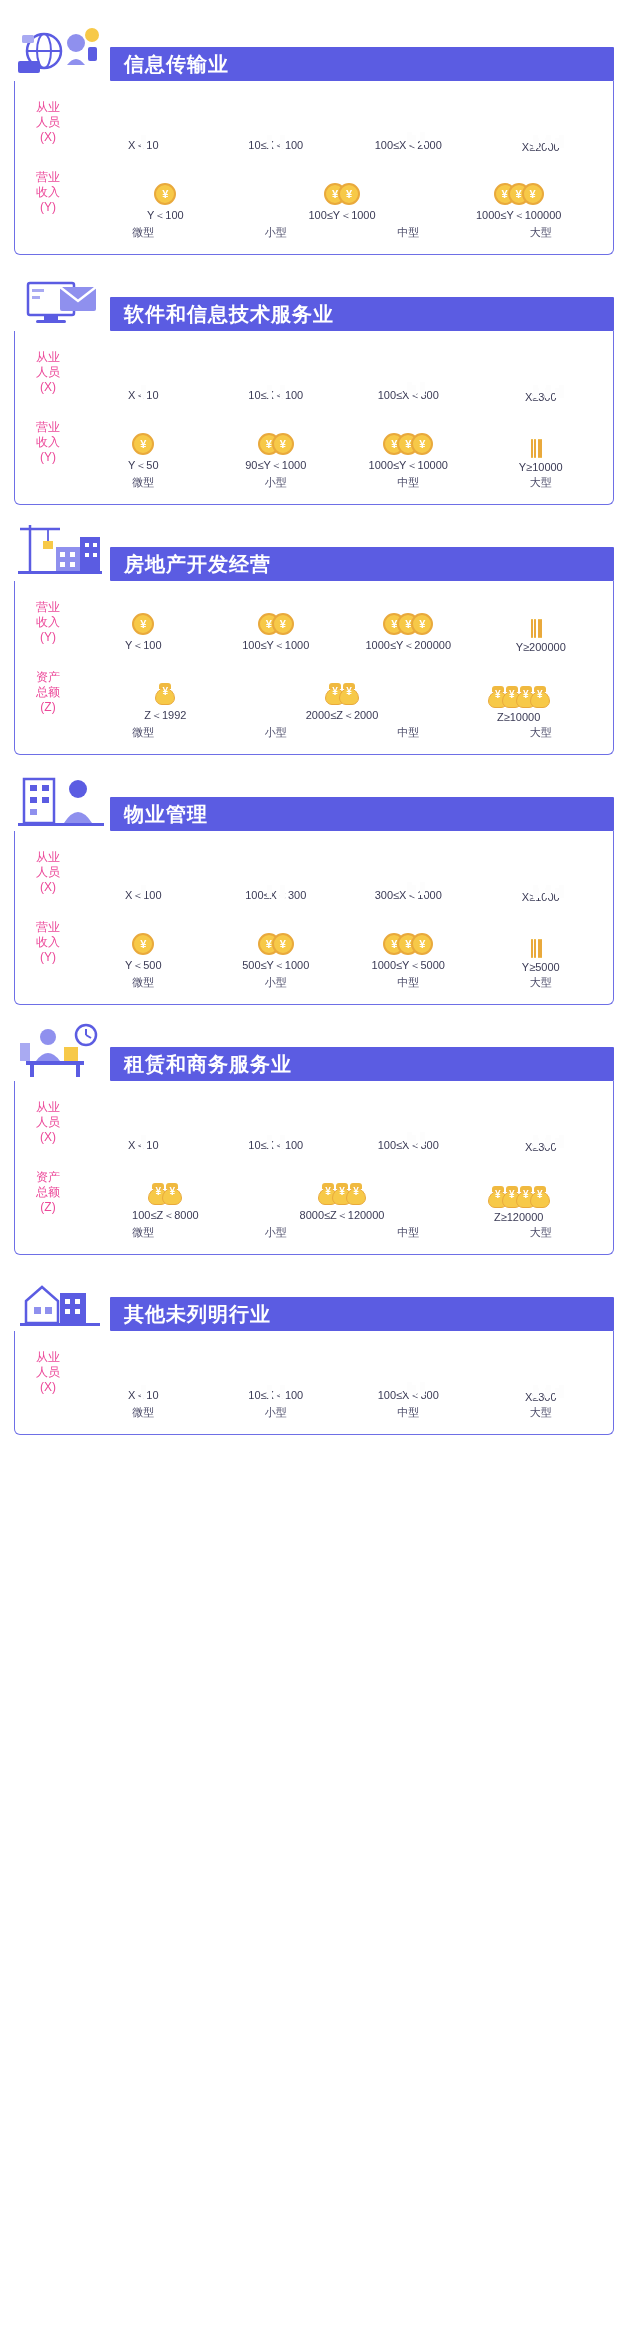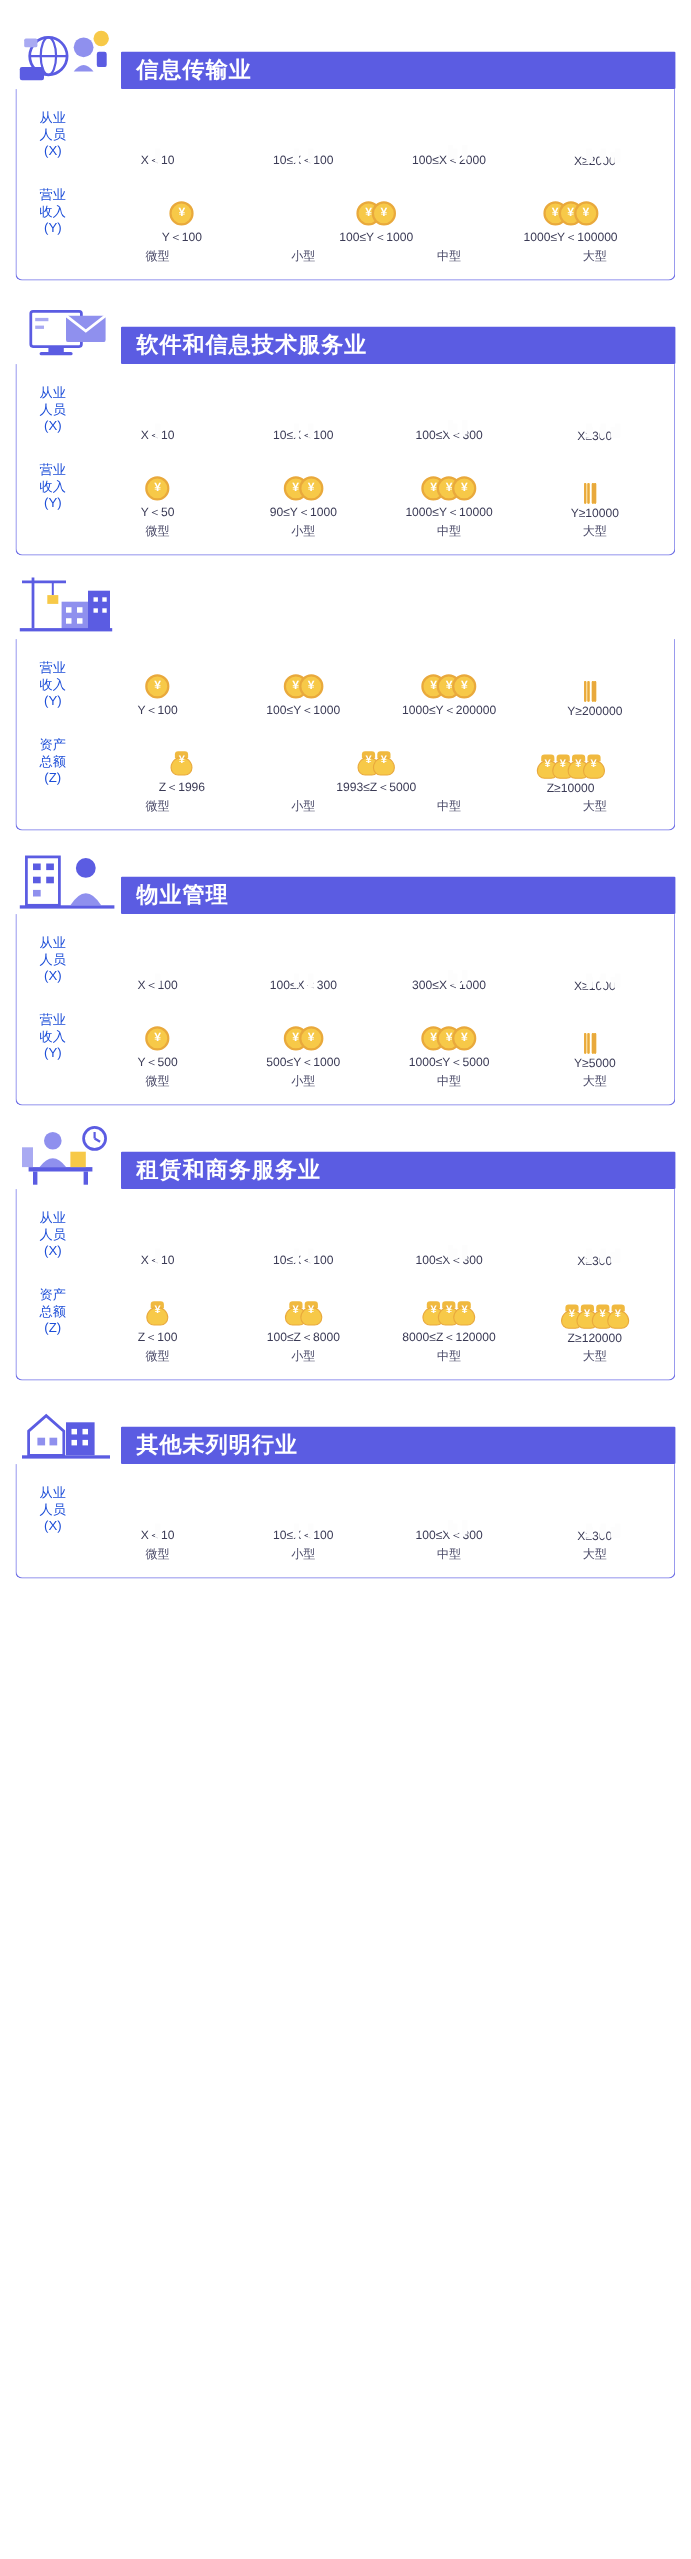--- a/index.html
+++ b/index.html
@@ -59,21 +59,21 @@
     background: #fff;
   }
   .row {
     display: flex;
     align-items: center;
     margin-bottom: 2px;
   }
   .row-label {
     width: 56px;
     flex: 0 0 56px;
-    color: #1d4ed8;
+    color: #ec4899;
     font-size: 12px;
     line-height: 15px;
     text-align: center;
     padding-right: 2px;
   }
   .cells {
     flex: 1 1 auto;
     display: flex;
   }
   .cell {
@@ -424,20 +424,23 @@
           <rect x="56" y="31" width="5" height="5" fill="#fff"></rect>
           <rect x="46" y="41" width="5" height="5" fill="#fff"></rect>
           <rect x="56" y="41" width="5" height="5" fill="#fff"></rect>
           <rect x="71" y="22" width="4" height="4" fill="#fff"></rect>
           <rect x="79" y="22" width="4" height="4" fill="#fff"></rect>
           <rect x="71" y="32" width="4" height="4" fill="#fff"></rect>
           <rect x="79" y="32" width="4" height="4" fill="#fff"></rect>
           <rect x="4" y="50" width="84" height="3" fill="#5b5ce2"></rect>
         </svg>
       </div>
+      <div class="head-bar">
+        <span class="head-title">房地产开发经营</span>
+      </div>
     </div>
     <div class="card">
 
       <div class="row">
         <div class="row-label">
           <div>营业</div>
           <div>收入</div>
           <div>(Y)</div>
         </div>
         <div class="cells">
@@ -474,27 +477,27 @@
         <div class="row-label">
           <div>资产</div>
           <div>总额</div>
           <div>(Z)</div>
         </div>
         <div class="cells">
           <div class="cell">
             <div class="cell-icon">
                 <span class="bags"><span class="bag"><span class="tie"></span><span class="sack"></span></span></span>
               </div>
-            <div class="cell-text">Z＜1996</div>
+            <div class="cell-text">Z＜1992</div>
           </div>
           <div class="cell">
             <div class="cell-icon">
                 <span class="bags"><span class="bag"><span class="tie"></span><span class="sack"></span></span><span class="bag b2"><span class="tie"></span><span class="sack"></span></span></span>
               </div>
-            <div class="cell-text">1993≤Z＜5000</div>
+            <div class="cell-text">2000≤Z＜2000</div>
           </div>
           <div class="cell">
             <div class="cell-icon">
                 <span class="bags"><span class="bag"><span class="tie"></span><span class="sack"></span></span><span class="bag b2"><span class="tie"></span><span class="sack"></span></span><span class="bag b3"><span class="tie"></span><span class="sack"></span></span><span class="bag b3"><span class="tie"></span><span class="sack"></span></span></span>
               </div>
             <div class="cell-text">Z≥10000</div>
           </div>
         </div>
       </div>
 
@@ -682,26 +685,20 @@
 
       <div class="row">
         <div class="row-label">
           <div>资产</div>
           <div>总额</div>
           <div>(Z)</div>
         </div>
         <div class="cells">
           <div class="cell">
             <div class="cell-icon">
-                <span class="bags"><span class="bag"><span class="tie"></span><span class="sack"></span></span></span>
-              </div>
-            <div class="cell-text">Z＜100</div>
-          </div>
-          <div class="cell">
-            <div class="cell-icon">
                 <span class="bags"><span class="bag"><span class="tie"></span><span class="sack"></span></span><span class="bag b2"><span class="tie"></span><span class="sack"></span></span></span>
               </div>
             <div class="cell-text">100≤Z＜8000</div>
           </div>
           <div class="cell">
             <div class="cell-icon">
                 <span class="bags"><span class="bag"><span class="tie"></span><span class="sack"></span></span><span class="bag b2"><span class="tie"></span><span class="sack"></span></span><span class="bag b3"><span class="tie"></span><span class="sack"></span></span></span>
               </div>
             <div class="cell-text">8000≤Z＜120000</div>
           </div>

